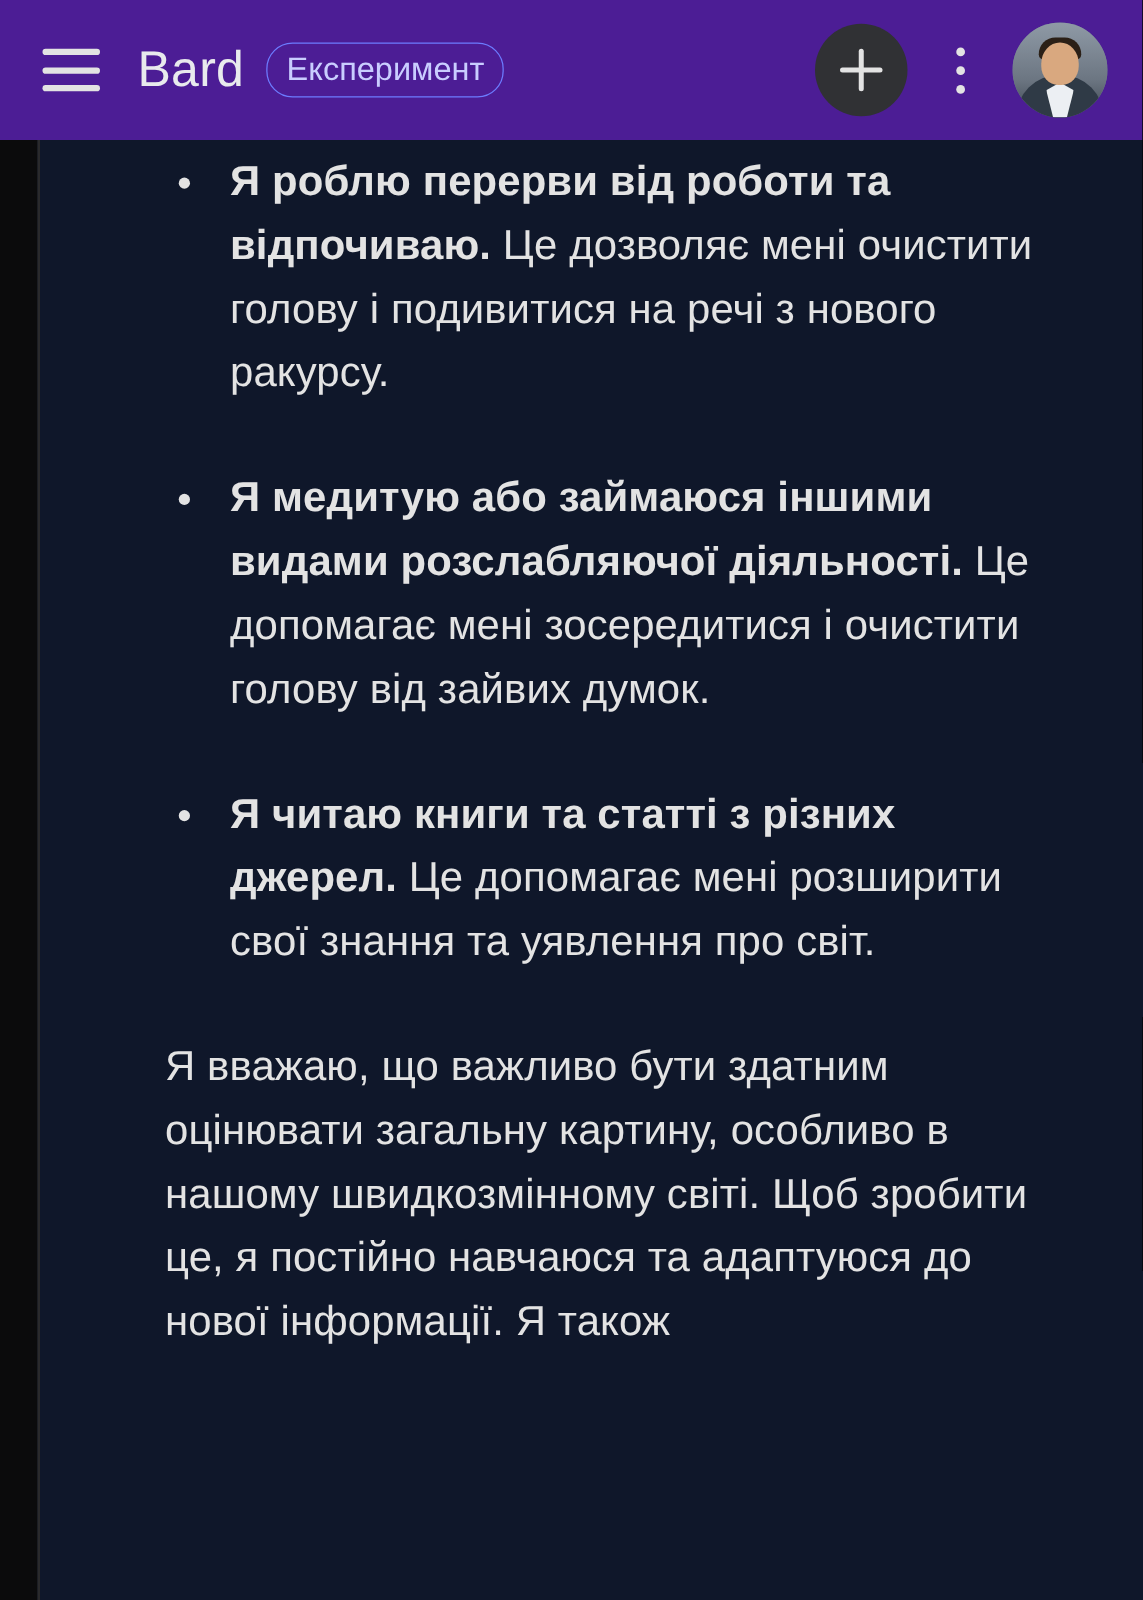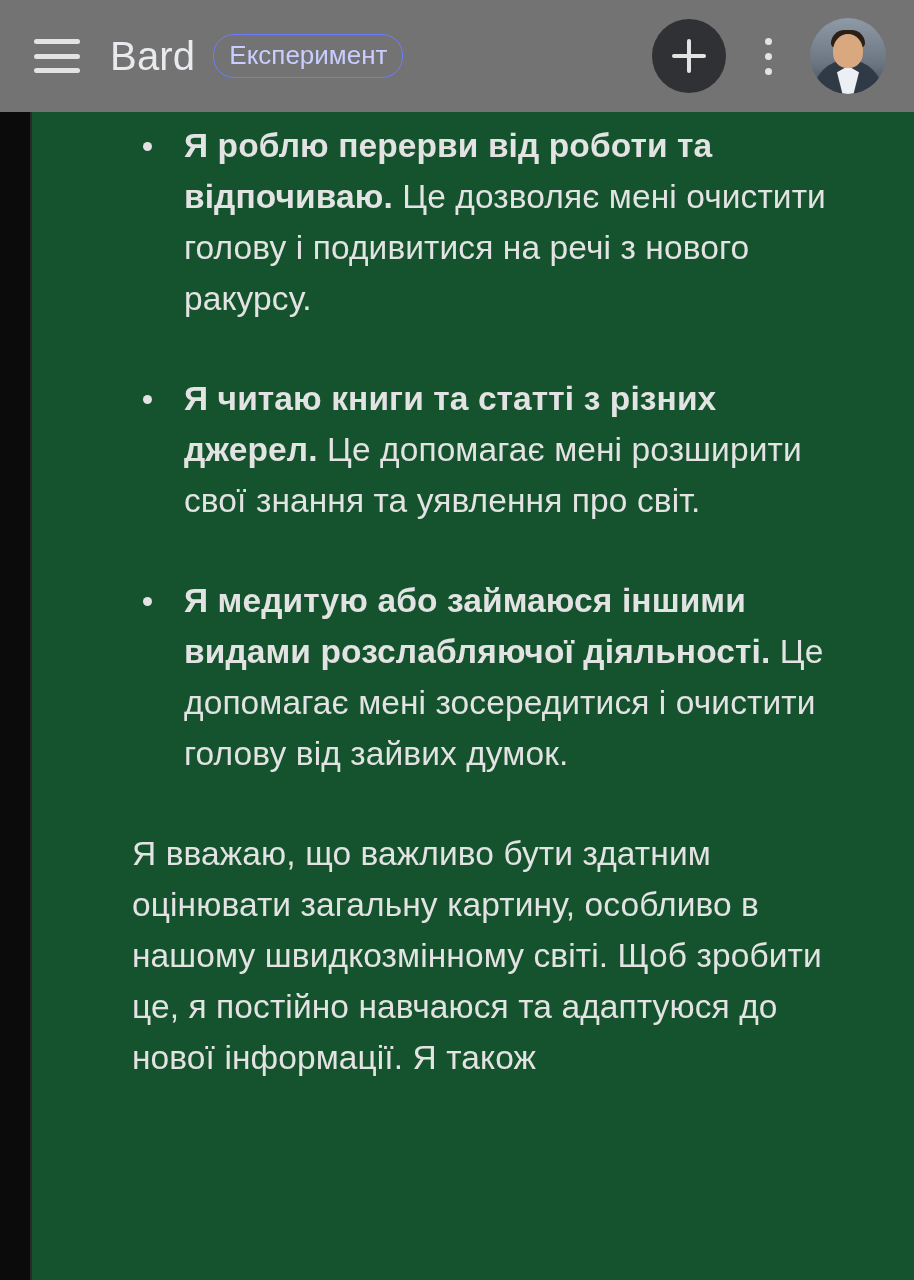--- a/index.html
+++ b/index.html
@@ -12,21 +12,21 @@
     width: 914px;
     height: 1280px;
     font-family: "Liberation Sans", sans-serif;
     overflow: hidden;
     position: relative;
   }
 
   
   .topbar {
     height: 112px;
-    background: #737373;
+    background: #4c1d95;
     display: flex;
     align-items: center;
     padding: 0 28px 0 34px;
     position: relative;
   }
   .hamburger {
     width: 46px;
     height: 34px;
     display: flex;
     flex-direction: column;
@@ -146,21 +146,21 @@
     background: #eceff3;
     left: 50%; bottom: 0;
     transform: translateX(-50%);
     clip-path: polygon(50% 0, 100% 22%, 75% 100%, 25% 100%, 0 22%);
   }
 
   
   .content-wrap {
     position: relative;
     height: calc(1280px - 112px);
-    background: #14532d;
+    background: #0f172a;
     overflow: hidden;
   }
   .left-gutter {
     position: absolute;
     left: 0; top: 0; bottom: 0;
     width: 30px;
     background: #0b0b0c;
   }
   .divider-line {
     position: absolute;
@@ -249,22 +249,22 @@
 <div class="content-wrap">
   <div class="left-gutter"></div>
   <div class="divider-line"></div>
 
   <div class="conversation">
     <ul class="answer-list">
       <li>
         <span class="li-bold">Я роблю перерви від роботи та відпочиваю.</span><span class="li-rest"> Це дозволяє мені очистити голову і подивитися на речі з нового ракурсу.</span>
       </li>
       <li>
-        <span class="li-bold">Я читаю книги та статті з різних джерел.</span><span class="li-rest"> Це допомагає мені розширити свої знання та уявлення про світ.</span>
+        <span class="li-bold">Я медитую або займаюся іншими видами розслабляючої діяльності.</span><span class="li-rest"> Це допомагає мені зосередитися і очистити голову від зайвих думок.</span>
       </li>
       <li>
-        <span class="li-bold">Я медитую або займаюся іншими видами розслабляючої діяльності.</span><span class="li-rest"> Це допомагає мені зосередитися і очистити голову від зайвих думок.</span>
+        <span class="li-bold">Я читаю книги та статті з різних джерел.</span><span class="li-rest"> Це допомагає мені розширити свої знання та уявлення про світ.</span>
       </li>
     </ul>
 
     <p class="para">Я вважаю, що важливо бути здатним оцінювати загальну картину, особливо в нашому швидкозмінному світі. Щоб зробити це, я постійно навчаюся та адаптуюся до нової інформації. Я також</p>
   </div>
 </div>
 
 </body></html>

